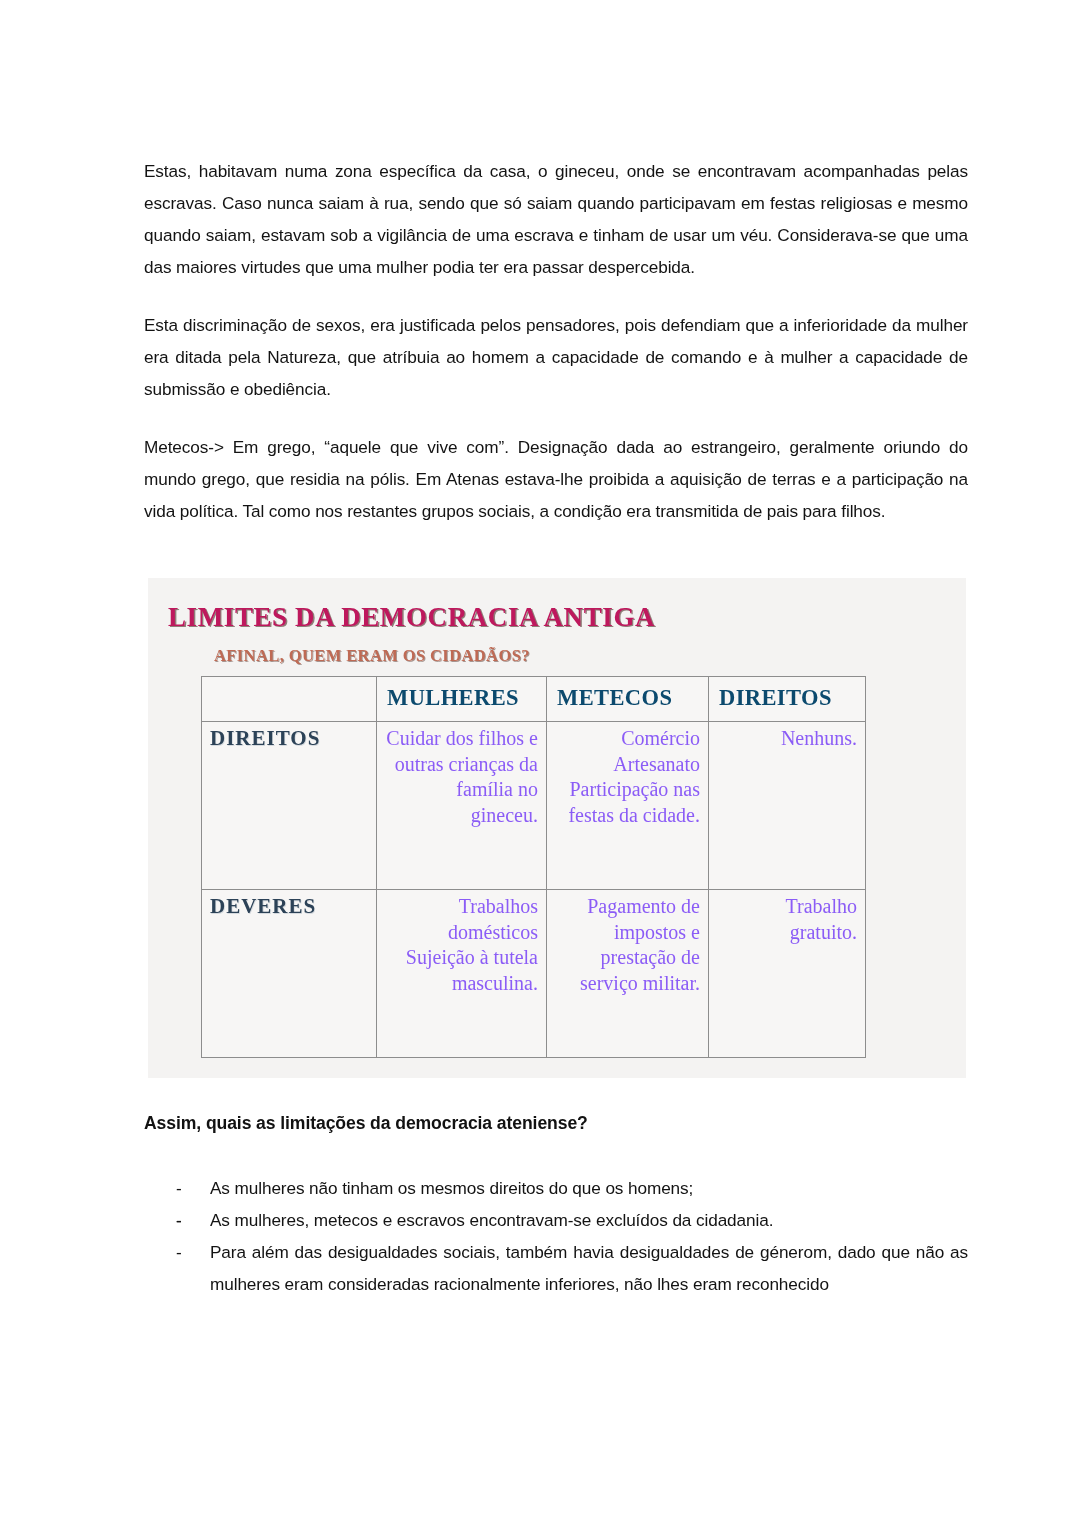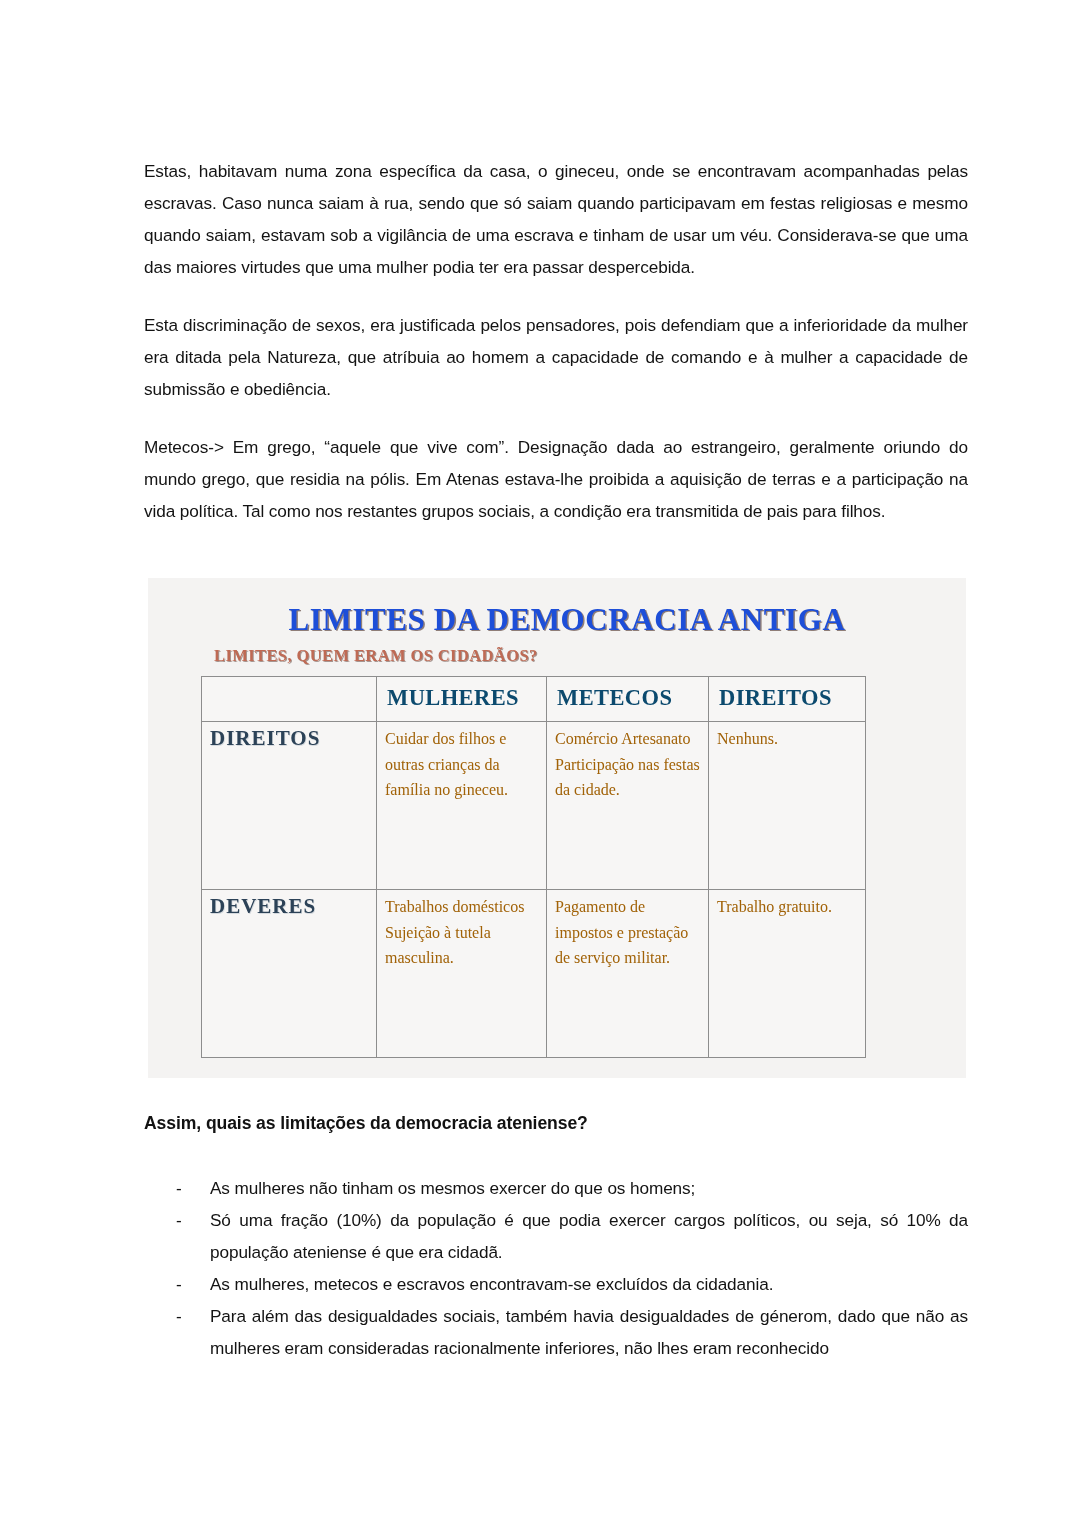--- a/index.html
+++ b/index.html
@@ -47,26 +47,26 @@
     left: 132px;
     top: 578px;
     width: 818px;
     height: 500px;
     background: #f4f3f2;
   }
   .fig-title {
     position: absolute;
     left: 0; right: 0;
     top: 24px;
-    text-align: center;
+    text-align: left;
     font-family: "Liberation Serif", serif;
     font-weight: bold;
-    font-size: 31px;
+    font-size: 27px;
     letter-spacing: 0.6px;
-    color: #1d4ed8;
+    color: #be185d;
     text-shadow: 1.4px 1.4px 0 rgba(60,30,20,0.55);
     padding-left: 20px;
   }
   .fig-subtitle {
     position: absolute;
     left: 66px;
     top: 68px;
     font-family: "Liberation Serif", serif;
     font-weight: bold;
     font-size: 16.5px;
@@ -106,23 +106,24 @@
   td.rowhead {
     vertical-align: middle;
     text-align: left;
     font-size: 21px;
     font-weight: bold;
     color: #2c4257;
     letter-spacing: 1px;
     text-shadow: 0.8px 0.8px 0 rgba(180,190,200,0.5);
   }
   td.cell {
-    font-size: 16px;
+    font-size: 20px;
     line-height: 25.5px;
-    color: #a16207;
+    color: #8b5cf6;
+    text-align: right;
   }
   .col0 { width: 175px; }
   .col1 { width: 170px; }
   .col2 { width: 162px; }
   .col3 { width: 157px; }
   .r1 { height: 168px; }
   .r2 { height: 168px; }
 
   
   .lower {
@@ -169,21 +170,21 @@
 <div class="page">
 
   <div class="content">
     <p class="body-par">Estas, habitavam numa zona específica da casa, o gineceu, onde se encontravam acompanhadas pelas escravas. Caso nunca saiam à rua, sendo que só saiam quando participavam em festas religiosas e mesmo quando saiam, estavam sob a vigilância de uma escrava e tinham de usar um véu. Considerava-se que uma das maiores virtudes que uma mulher podia ter era passar despercebida.</p>
     <p class="body-par">Esta discriminação de sexos, era justificada pelos pensadores, pois defendiam que a inferioridade da mulher era ditada pela Natureza, que atríbuia ao homem a capacidade de comando e à mulher a capacidade de submissão e obediência.</p>
     <p class="body-par">Metecos-&gt; Em grego, “aquele que vive com”. Designação dada ao estrangeiro, geralmente oriundo do mundo grego, que residia na pólis. Em Atenas estava-lhe proibida a aquisição de terras e a participação na vida política.  Tal como nos restantes grupos sociais, a condição era transmitida de pais para filhos.</p>
   </div>
 
   <div class="figure">
     <div class="fig-title">LIMITES DA DEMOCRACIA ANTIGA</div>
-    <div class="fig-subtitle">LIMITES, QUEM ERAM OS CIDADÃOS?</div>
+    <div class="fig-subtitle">AFINAL, QUEM ERAM OS CIDADÃOS?</div>
 
     <table class="grid">
       <colgroup>
         <col class="col0">
           <col class="col1">
           <col class="col2">
           <col class="col3">
       </colgroup>
       <thead>
         <tr>
@@ -208,25 +209,24 @@
         </tr>
       </tbody>
     </table>
   </div>
 
   <div class="lower">
     <h3 class="section-heading">Assim, quais as limitações da democracia ateniense?</h3>
     <ul class="dash-list">
       <li>
         <span class="dash">-</span>
-        <span>As mulheres não tinham os mesmos exercer do que os homens;</span>
-      </li>
-      <li>
-        <span class="dash">-</span>
-        <span>Só uma fração (10%) da população é que podia exercer cargos políticos, ou seja, só 10% da população ateniense é que era cidadã.</span>
+        <span>As mulheres não tinham os mesmos direitos do que os homens;</span>
+      </li>
+      <li>
+        <span class="dash">-</span>
       </li>
       <li>
         <span class="dash">-</span>
         <span>As mulheres, metecos e escravos encontravam-se excluídos da cidadania.</span>
       </li>
       <li>
         <span class="dash">-</span>
         <span>Para além das desigualdades sociais, também havia desigualdades de génerom, dado que não as mulheres eram consideradas racionalmente inferiores, não lhes eram reconhecido</span>
       </li>
     </ul>

